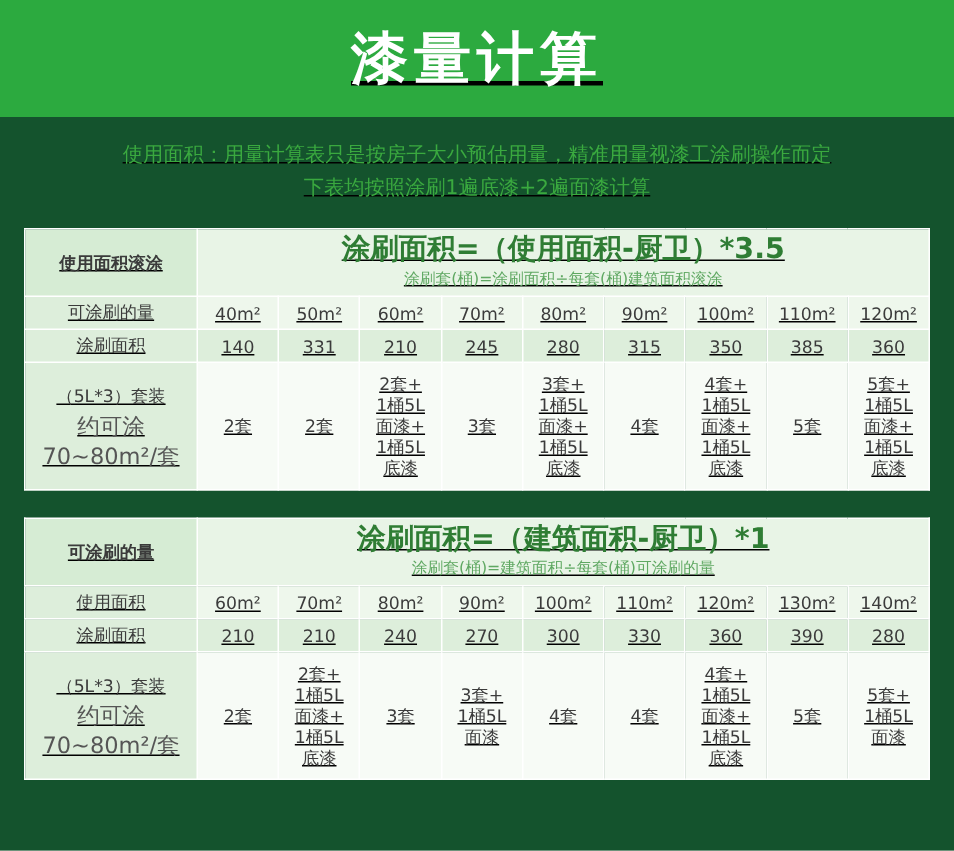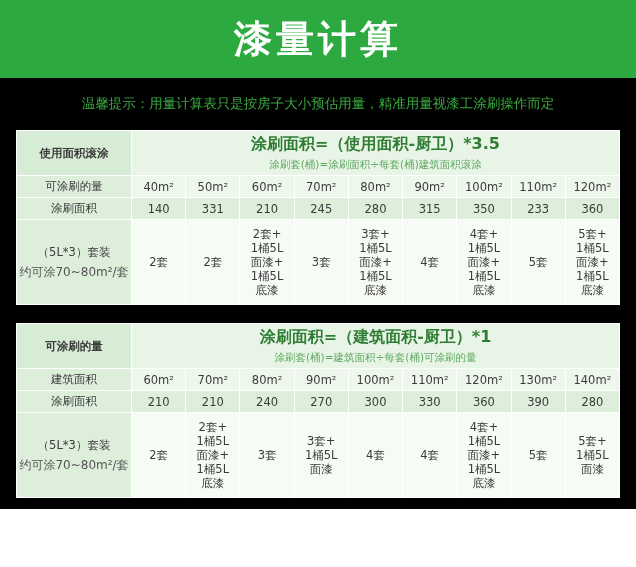--- a/index.html
+++ b/index.html
@@ -9,23 +9,24 @@
   body {
     width: 636px;
     height: 567px;
     background: #ffffff;
     font-family: "Liberation Sans", sans-serif;
     overflow: hidden;
   }
   .page {
     position: relative;
     width: 636px;
-    height: 509px;
-    background: #000000;
+    height: 567px;
+    background: #14532d;
     box-sizing: border-box;
+    text-decoration: underline;
   }
   
   .header {
     background: #2caa3f;
     height: 78px;
     display: flex;
     align-items: center;
     justify-content: center;
   }
   .header-title {
@@ -78,21 +79,21 @@
     color: #2f7d34;
     font-weight: bold;
     font-size: 14px;
   }
   .hdr-main {
     background: #e8f4e6;
     padding: 8px 4px;
   }
   .hdr-main .formula {
     color: #2f7d34;
-    font-size: 16px;
+    font-size: 19px;
     font-weight: bold;
     line-height: 20px;
   }
   .hdr-main .sub {
     color: #5fa862;
     font-size: 10.5px;
     line-height: 16px;
     margin-top: 2px;
   }
   .row-label {
@@ -100,21 +101,21 @@
     color: #3b7d3f;
     font-size: 13px;
   }
   .set-label {
     background: #ddeedb;
     color: #3b3b3b;
     font-size: 12px;
     line-height: 20px;
   }
   .set-label .small {
-    font-size: 12px;
+    font-size: 15px;
     color: #555;
   }
   .multi {
     line-height: 14px;
     font-size: 10.5px;
   }
   .single {
     font-size: 12px;
   }
   .spacer {
@@ -124,21 +125,22 @@
 </head>
 <body>
 
 <div class="page">
 
   <div class="header">
     <div class="header-title">漆量计算</div>
   </div>
 
   <div class="notes">
-    <div class="note-line">温馨提示：用量计算表只是按房子大小预估用量，精准用量视漆工涂刷操作而定</div>
+    <div class="note-line">使用面积：用量计算表只是按房子大小预估用量，精准用量视漆工涂刷操作而定</div>
+    <div class="note-line">下表均按照涂刷1遍底漆+2遍面漆计算</div>
   </div>
 
   <div class="table-wrap">
     <table class="paint">
       <colgroup>
         <col style="width:115px">
         <col span="9">
       </colgroup>
       <tbody>
         <tr>
@@ -165,21 +167,21 @@
 
         <tr>
           <td class="row-label">涂刷面积</td>
           <td class="cell-mid single">140</td>
           <td class="cell-mid single">331</td>
           <td class="cell-mid single">210</td>
           <td class="cell-mid single">245</td>
           <td class="cell-mid single">280</td>
           <td class="cell-mid single">315</td>
           <td class="cell-mid single">350</td>
-          <td class="cell-mid single">233</td>
+          <td class="cell-mid single">385</td>
           <td class="cell-mid single">360</td>
         </tr>
 
         <tr style="height:85px">
           <td class="set-label">
             <div>（5L*3）套装</div>
             <div class="small">约可涂70~80m²/套</div>
           </td>
           <td class="cell-white multi">2套</td>
           <td class="cell-white multi">2套</td>
@@ -207,21 +209,21 @@
         <tr>
           <td class="hdr-label" rowspan="2">可涂刷的量</td>
           <td class="hdr-main" colspan="9" rowspan="2">
             <div class="formula">涂刷面积=（建筑面积-厨卫）*1</div>
             <div class="sub">涂刷套(桶)=建筑面积÷每套(桶)可涂刷的量</div>
           </td>
         </tr>
         <tr></tr>
 
         <tr>
-          <td class="row-label">建筑面积</td>
+          <td class="row-label">使用面积</td>
           <td class="cell-light single">60m²</td>
           <td class="cell-light single">70m²</td>
           <td class="cell-light single">80m²</td>
           <td class="cell-light single">90m²</td>
           <td class="cell-light single">100m²</td>
           <td class="cell-light single">110m²</td>
           <td class="cell-light single">120m²</td>
           <td class="cell-light single">130m²</td>
           <td class="cell-light single">140m²</td>
         </tr>

